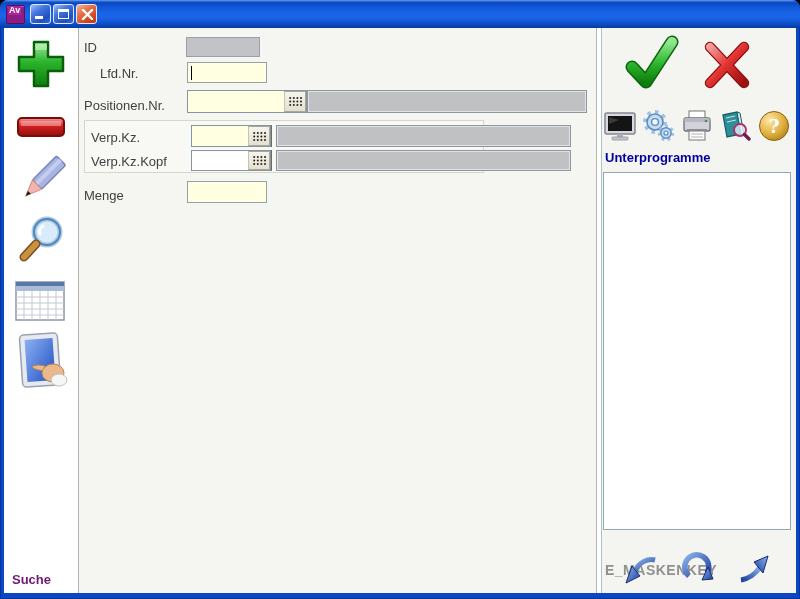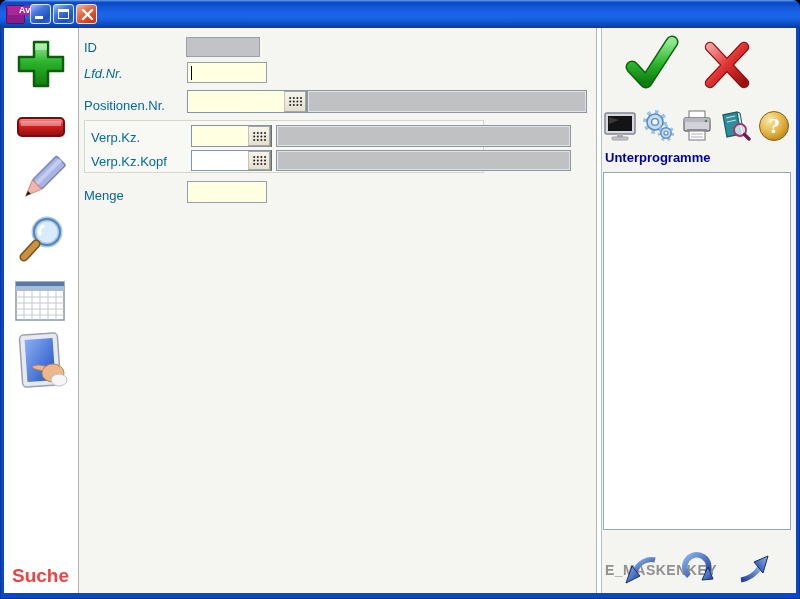--- a/index.html
+++ b/index.html
@@ -11,21 +11,21 @@
     box-shadow:inset 0 0 0 1px #02369c; }
 
   
   .titlebar { position:absolute; left:0; top:0; width:800px; height:28px;
     background:linear-gradient(180deg,#6aa2ee 0%,#2a68d8 5%,#0a46c0 10%,#1158d8 25%,#1a64e8 50%,#1a64e8 62%,#0f52cc 82%,#0a42ae 94%,#0639a0 100%);
     display:flex; align-items:center; padding:0 6px; }
   .app-icon { width:19px; height:19px; margin-right:5px; background:#8e1c86;
     border:1px solid #5e0e58; border-radius:2px; position:relative; flex:0 0 auto;
     box-shadow:inset 0 1px 0 #c060b8; }
   .app-icon-label { position:absolute; left:1px; top:0; font-size:9px; font-weight:bold;
-    color:#fff; background:#a82898; padding:0 11px; line-height:9px; }
+    color:#fff; background:#a82898; padding:0 1px; line-height:9px; }
   .title { color:#fff; font-size:13px; font-weight:bold; text-shadow:1px 1px 1px #0a348c;
     flex:1 1 auto; white-space:nowrap; }
   .winbtns { display:flex; gap:2px; }
   .wbtn { width:21px; height:20px; border:1px solid #dce8fc; border-radius:3px;
     position:relative; cursor:pointer; padding:0; }
   .wbtn.minb, .wbtn.maxb {
     background:linear-gradient(145deg,#9cc0f8 0%,#4676e0 35%,#2050c0 75%,#3a68d0 100%); }
   .wbtn.closeb {
     background:linear-gradient(145deg,#f4b49c 0%,#e8744a 35%,#d2441c 75%,#c03812 100%); }
   .glyph-min { position:absolute; left:4px; bottom:4px; width:8px; height:3px; background:#fff; }
@@ -35,25 +35,25 @@
 
   
   .content { position:absolute; left:4px; top:28px; right:4px; bottom:6px;
     display:flex; background:#f5f5f1; }
 
   
   .sidebar { position:relative; width:75px; background:#ffffff;
     border-right:1px solid #b4b4ac; flex:0 0 auto; }
   .sbtn { position:absolute; left:11px; background:transparent; border:none;
     cursor:pointer; padding:0; }
-  .suche { position:absolute; left:8px; bottom:6px; font-size:19px; font-weight:bold; color:#ef4444; }
+  .suche { position:absolute; left:8px; bottom:6px; font-size:13px; font-weight:bold; color:#701a75; }
 
   
   .main { position:relative; flex:1 1 auto; background:#f5f5f1; }
-  .flabel { position:absolute; font-size:13px; color:#0369a1; white-space:nowrap; }
+  .flabel { position:absolute; font-size:13px; color:#404040; white-space:nowrap; }
   .field { position:absolute; border:1px solid #96a0a8; background:#ffffe1;
     font-size:13px; padding:1px 3px; font-family:"Liberation Sans",sans-serif; }
   .field.grayf { background:#c2c3c7; border-color:#9aa0a6; }
   .display { position:absolute; background:#bfc1c3; border:1px solid #8f959b;
     box-shadow:inset 0 0 0 1px #dde4e8; }
   .combo { position:absolute; border:1px solid #8795a0; background:#ffffe1;
     display:flex; box-shadow:1px 0 0 #6a6a66; }
   .combo .cinput { flex:1 1 auto; border:none; background:#ffffe1; min-width:0;
     font-size:13px; padding:1px 3px; outline:none; }
   .combo.whitec, .combo.whitec .cinput { background:#ffffff; }
@@ -191,21 +191,21 @@
       </button>
 
       <div class="suche">Suche</div>
     </div>
 
     <div class="main">
 
       <label class="flabel" style="left:5px; top:12px;">ID</label>
       <input class="field grayf" style="left: 107px; top: 9px; width: 74px; height: 20px;" disabled="" value="">
 
-      <label class="flabel" style="left:5px; top:38px;font-style:italic;">Lfd.Nr.</label>
+      <label class="flabel" style="left:21px; top:38px;">Lfd.Nr.</label>
       <input class="field" style="left: 108px; top: 34px; width: 80px; height: 21px;" value="">
       <span class="caret" style="left:112px; top:38px;"></span>
 
       <label class="flabel" style="left:5px; top:70px;">Positionen.Nr.</label>
       <div class="combo" style="left:108px; top:62px; width:120px; height:23px;">
         <input class="cinput" value="" style="">
         <button class="lookup">
           <svg width="15" height="11" viewBox="0 0 15 11">
             <g fill="#222222">
               <circle cx="2.2" cy="2" r="1"></circle>

